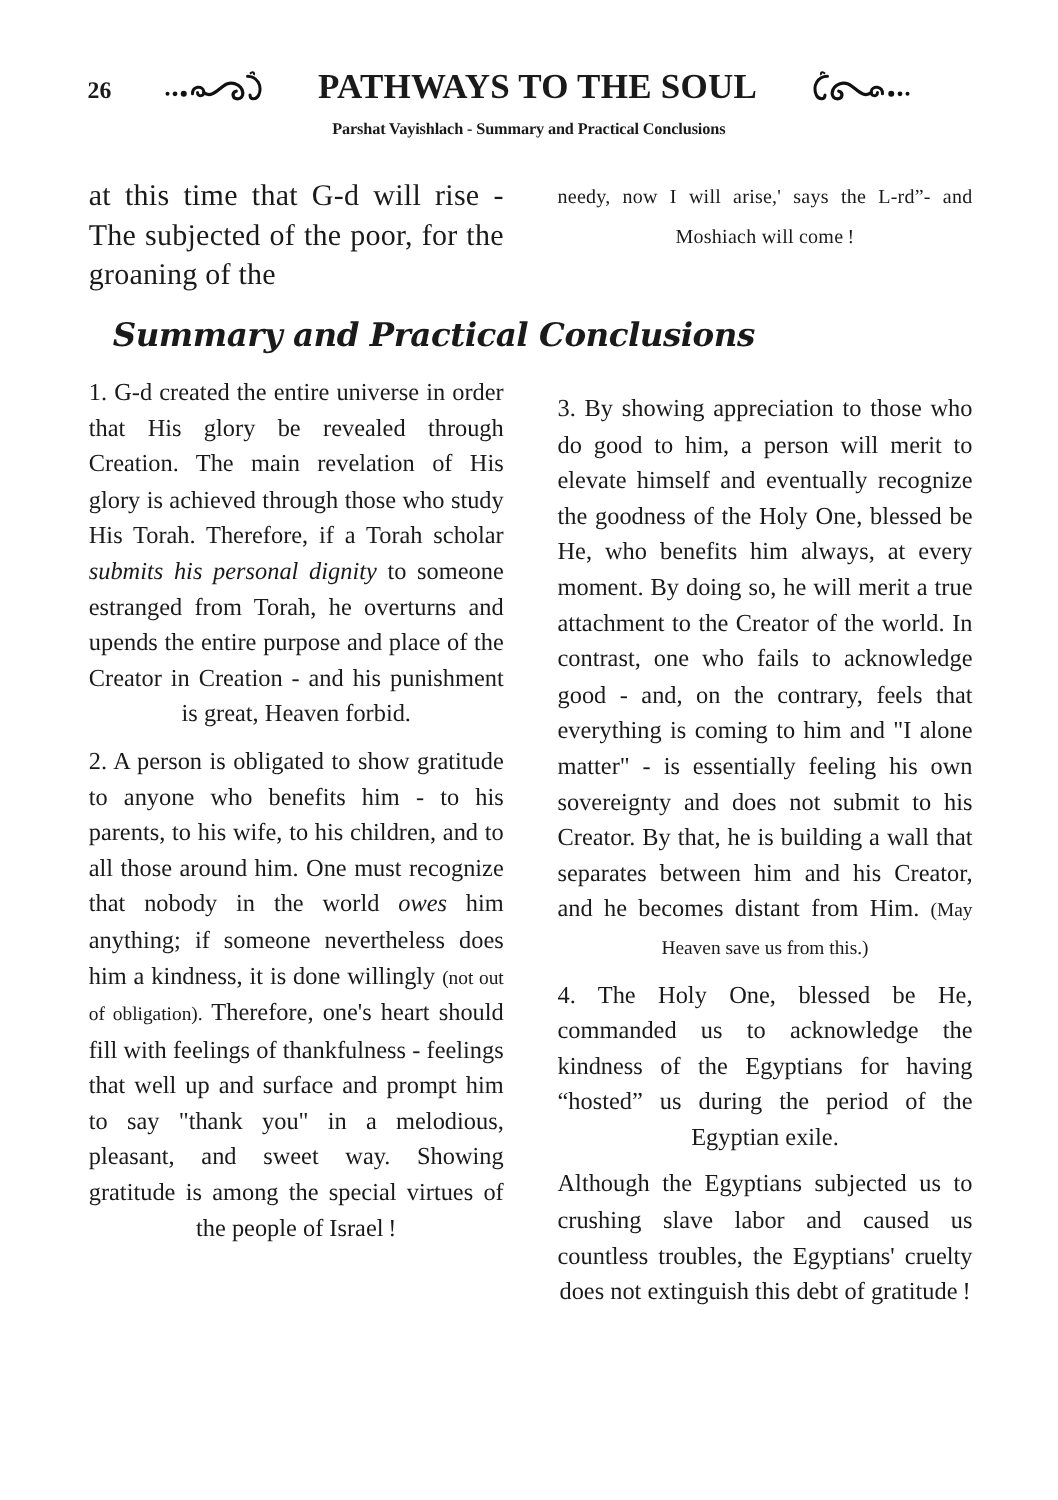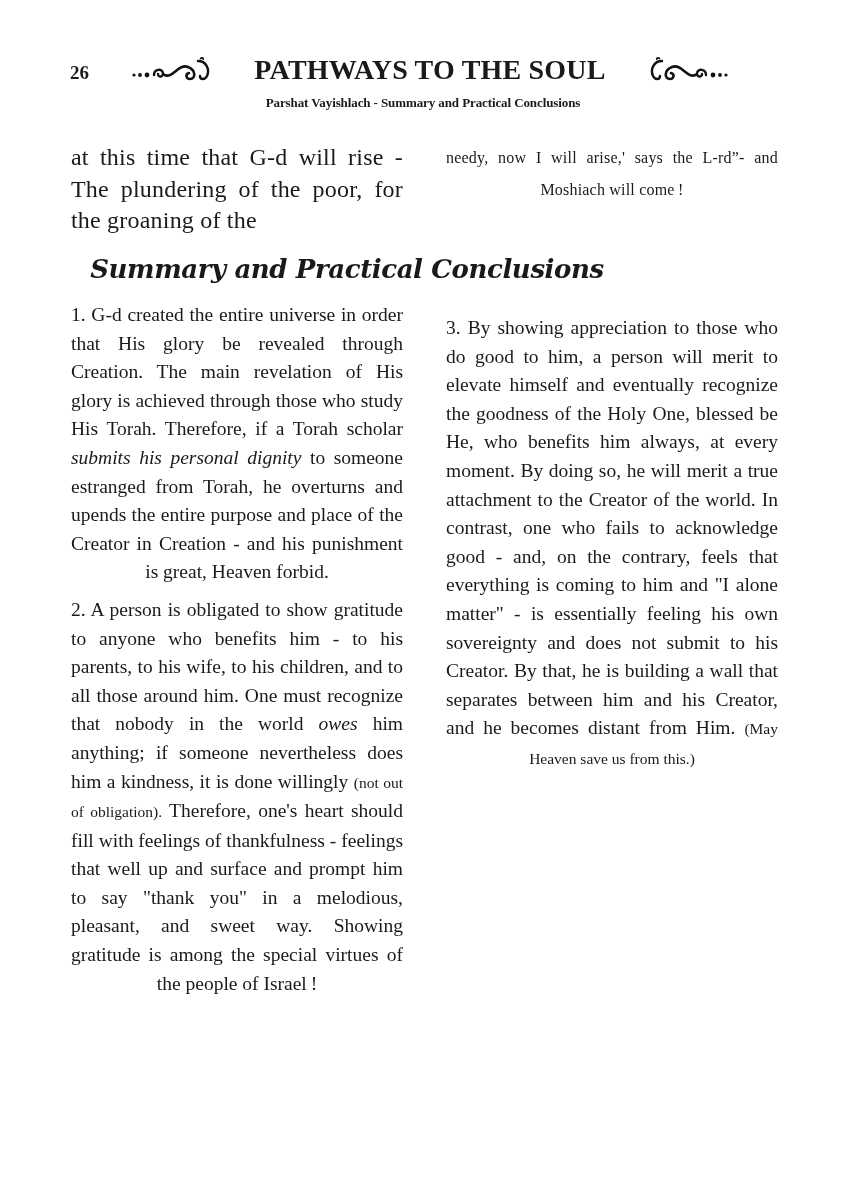--- a/index.html
+++ b/index.html
@@ -78,28 +78,30 @@
         <path d="M68 6 C 76 6, 80 14, 77 21 C 75 25, 70 25, 70 21" fill="none" stroke="#111" stroke-width="2.4" stroke-linecap="round"></path>
         <path d="M70 4 C 72 2, 74 3, 73 5" fill="none" stroke="#111" stroke-width="1.6"></path>
       </g>
     </svg>
   </div>
 </div>
 
 <div class="subtitle">Parshat Vayishlach - Summary and Practical Conclusions</div>
 
 <div class="col top-left">
-  <p>at this time that G-d will rise - The plundering of the poor, for the groaning of the</p>
+  <p>at this time that G-d will rise - The subjected of the poor, for the groaning of the</p>
 </div>
 <div class="col top-right center-last">
   <p class="last-center">needy, now I will arise,' says the L-rd”- and Moshiach will come !</p>
 </div>
 
 <h2 class="section-heading" style="margin:0;">Summary and Practical Conclusions</h2>
 
 <div class="col body-col left-col">
   <p class="last-center"><span>1.</span><span> G-d created the entire universe in order that His glory be revealed through Creation. The main revelation of His glory is achieved through those who study His Torah. Therefore, if a Torah scholar </span><i>submits his personal dignity</i><span> to someone estranged from Torah, he overturns and upends the entire purpose and place of the Creator in Creation - and his punishment is great, Heaven forbid.</span></p>
   <p class="last-center"><span>2.</span><span> A person is obligated to show gratitude to anyone who benefits him - to his parents, to his wife, to his children, and to all those around him. One must recognize that nobody in the world </span><i>owes</i><span> him anything; if someone nevertheless does him a kindness, it is done willingly </span><span class="small">(not out of obligation).</span><span> Therefore, one's heart should fill with feelings of thankfulness - feelings that well up and surface and prompt him to say "thank you" in a melodious, pleasant, and sweet way. Showing gratitude is among the special virtues of the people of Israel !</span></p>
 </div>
 
 <div class="col body-col right-col">
   <p class="last-center"><span>3.</span><span> By showing appreciation to those who do good to him, a person will merit to elevate himself and eventually recognize the goodness of the Holy One, blessed be He, who benefits him always, at every moment. By doing so, he will merit a true attachment to the Creator of the world. In contrast, one who fails to acknowledge good - and, on the contrary, feels that everything is coming to him and "I alone matter" - is essentially feeling his own sovereignty and does not submit to his Creator. By that, he is building a wall that separates between him and his Creator, and he becomes distant from Him. </span><span class="small">(May Heaven save us from this.)</span></p>
+  <p class="last-center"><span>4.</span><span> The Holy One, blessed be He, commanded us to acknowledge the kindness of the Egyptians for having “hosted” us during the period of the Egyptian exile.</span></p>
+  <p class="last-center">Although the Egyptians subjected us to crushing slave labor and caused us countless troubles, the Egyptians' cruelty does not extinguish this debt of gratitude !</p>
 </div>
 
 </body></html>

